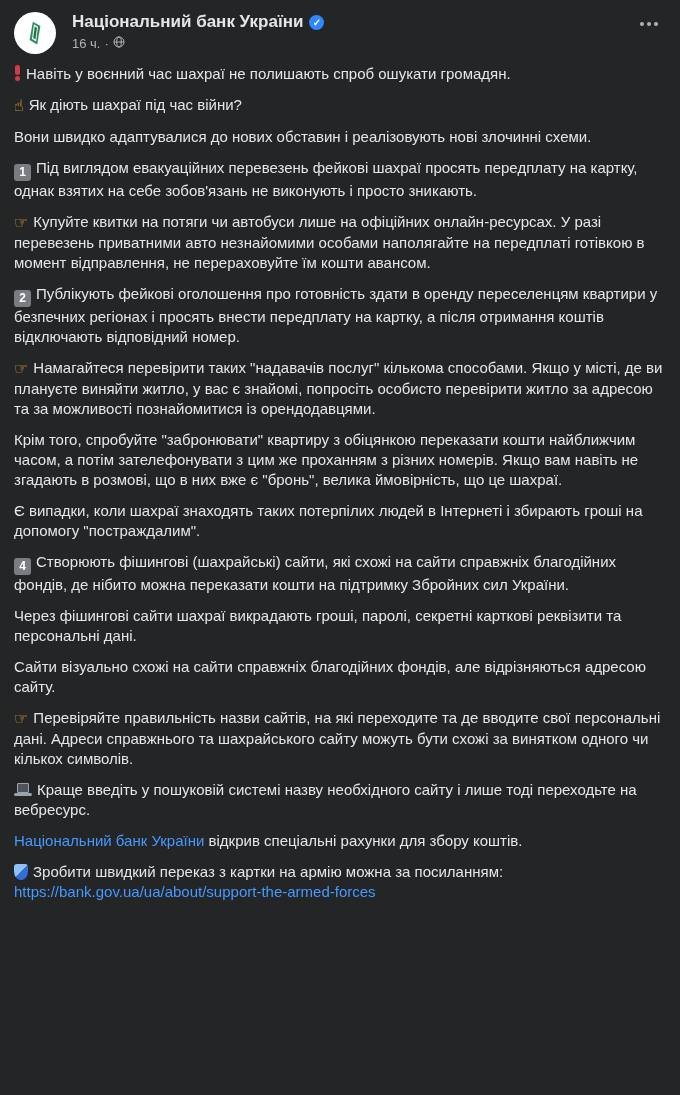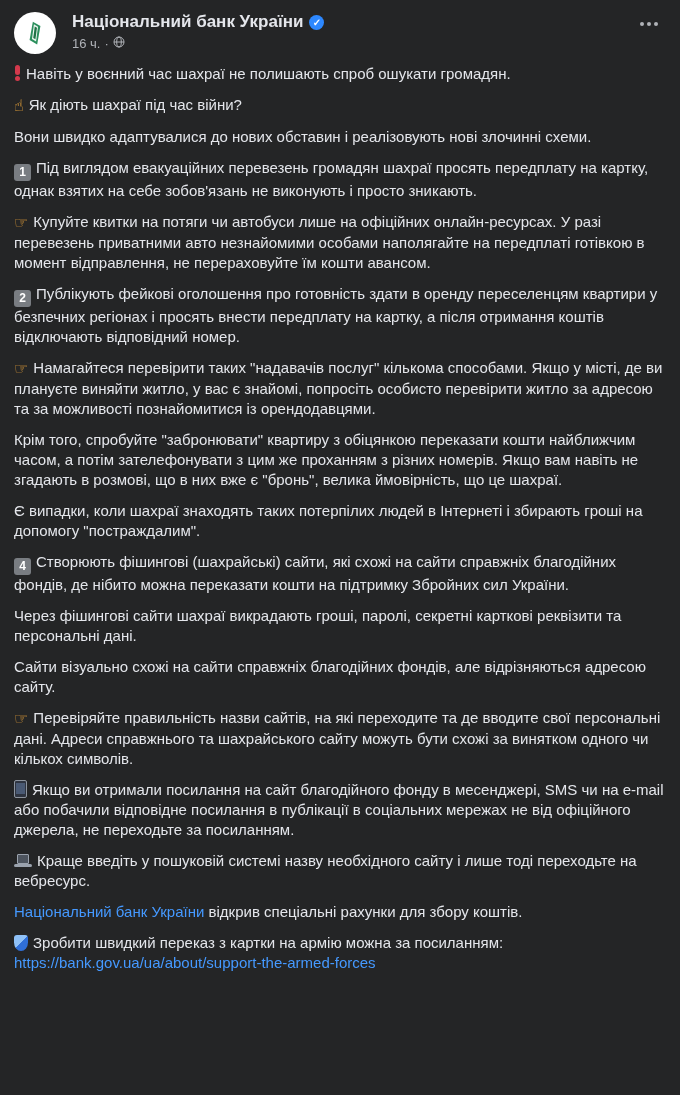--- a/index.html
+++ b/index.html
@@ -99,42 +99,41 @@
   </div>
 
   <div class="post-body">
 
     <p><span class="emj excl"></span><span>Навіть у воєнний час шахраї не полишають спроб ошукати громадян.</span></p>
 
     <p><span class="emj hand">☝</span><span>Як діють шахраї під час війни?</span></p>
 
     <p><span>Вони швидко адаптувалися до нових обставин і реалізовують нові злочинні схеми.</span></p>
 
-    <p><span class="emj keycap">1</span><span>Під виглядом евакуаційних перевезень громадян шахраї просять передплату на картку, однак взятих на себе зобов'язань не виконують і просто зникають.</span></p>
+    <p><span class="emj keycap">1</span><span>Під виглядом евакуаційних перевезень фейкові шахраї просять передплату на картку, однак взятих на себе зобов'язань не виконують і просто зникають.</span></p>
 
     <p><span class="emj hand">☞</span><span>Купуйте квитки на потяги чи автобуси лише на офіційних онлайн-ресурсах. У разі перевезень приватними авто незнайомими особами наполягайте на передплаті готівкою в момент відправлення, не перераховуйте їм кошти авансом.</span></p>
 
     <p><span class="emj keycap">2</span><span>Публікують фейкові оголошення про готовність здати в оренду переселенцям квартири у безпечних регіонах і просять внести передплату на картку, а після отримання коштів відключають відповідний номер.</span></p>
 
     <p><span class="emj hand">☞</span><span>Намагайтеся перевірити таких "надавачів послуг" кількома способами. Якщо у місті, де ви плануєте виняйти житло, у вас є знайомі, попросіть особисто перевірити житло за адресою та за можливості познайомитися із орендодавцями.</span></p>
 
     <p><span>Крім того, спробуйте "забронювати" квартиру з обіцянкою переказати кошти найближчим часом, а потім зателефонувати з цим же проханням з різних номерів. Якщо вам навіть не згадають в розмові, що в них вже є "бронь", велика ймовірність, що це шахраї.</span></p>
 
 
     <p><span>Є випадки, коли шахраї знаходять таких потерпілих людей в Інтернеті і збирають гроші на допомогу "постраждалим".</span></p>
 
     <p><span class="emj keycap">4</span><span>Створюють фішингові (шахрайські) сайти, які схожі на сайти справжніх благодійних фондів, де нібито можна переказати кошти на підтримку Збройних сил України.</span></p>
 
     <p><span>Через фішингові сайти шахраї викрадають гроші, паролі, секретні карткові реквізити та персональні дані.</span></p>
 
     <p><span>Сайти візуально схожі на сайти справжніх благодійних фондів, але відрізняються адресою сайту.</span></p>
 
     <p><span class="emj hand">☞</span><span>Перевіряйте правильність назви сайтів, на які переходите та де вводите свої персональні дані. Адреси справжнього та шахрайського сайту можуть бути схожі за винятком одного чи кількох символів.</span></p>
 
-    <p><span class="emj phone"></span><span>Якщо ви отримали посилання на сайт благодійного фонду в месенджері, SMS чи на e-mail або побачили відповідне посилання в публікації в соціальних мережах не від офіційного джерела, не переходьте за посиланням.</span></p>
 
     <p><span class="emj laptop"></span><span>Краще введіть у пошуковій системі назву необхідного сайту і лише тоді переходьте на вебресурс.</span></p>
 
 
     <p><a class="inline-link">Національний банк України</a><span> відкрив спеціальні рахунки для збору коштів.</span></p>
 
     <p><span class="emj shield"></span><span>Зробити швидкий переказ з картки на армію можна за посиланням:</span><a class="url-link">https://bank.gov.ua/ua/about/support-the-armed-forces</a></p>
 
   </div>
 </div>

